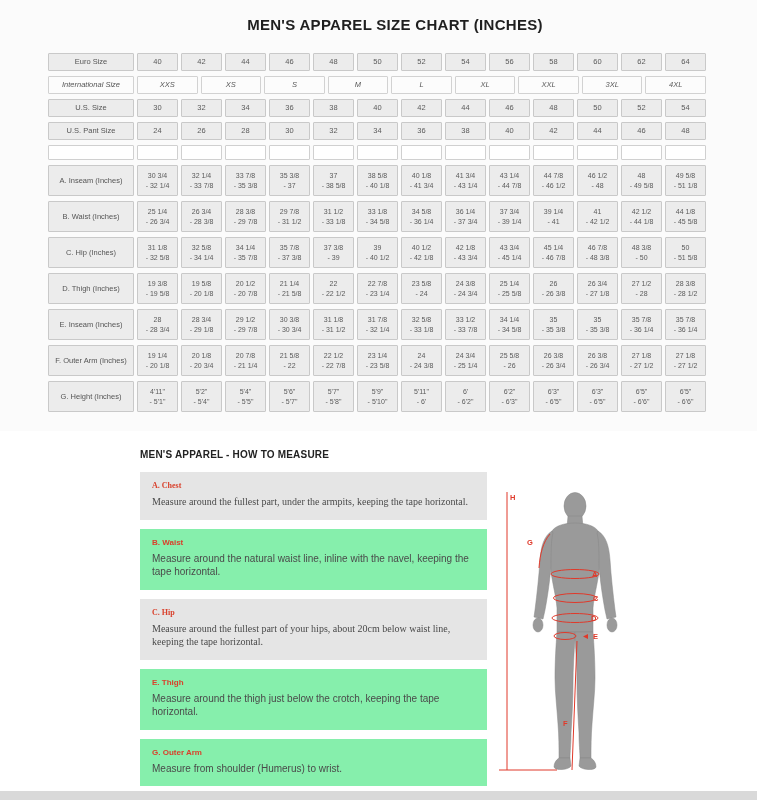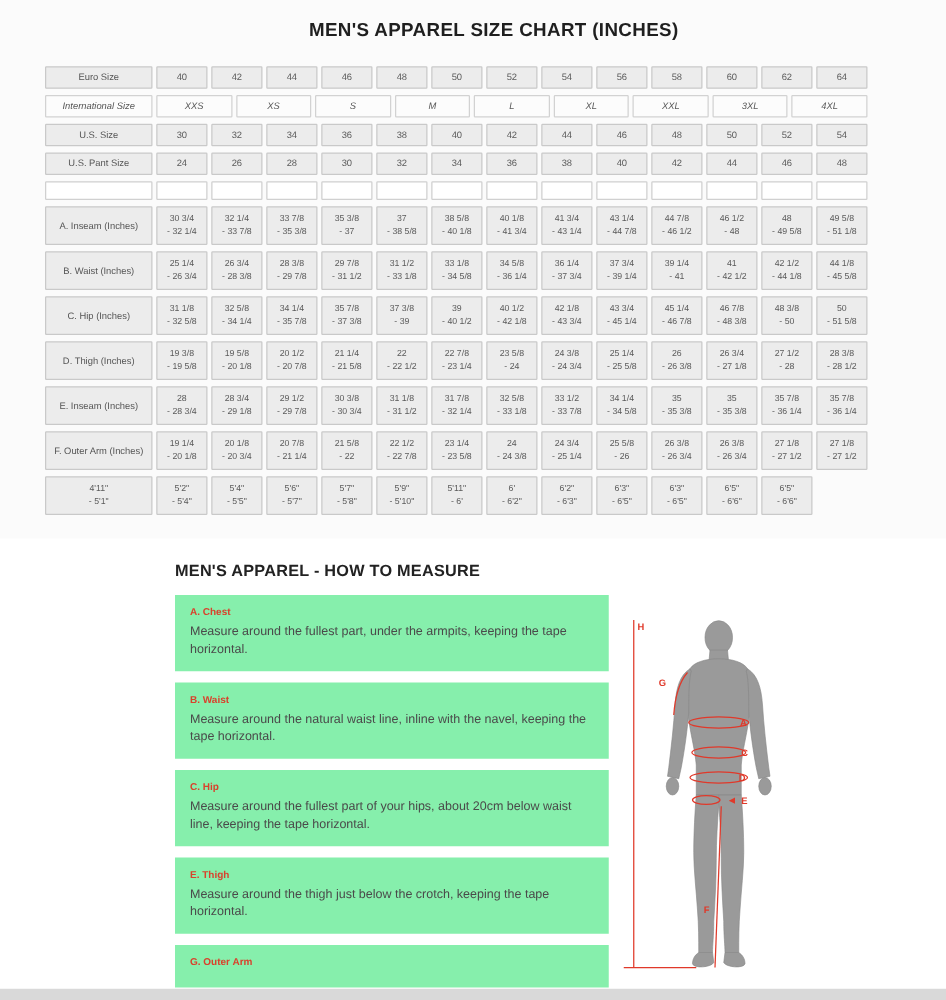--- a/index.html
+++ b/index.html
@@ -6,40 +6,40 @@
   body{
     width:757px;height:800px;overflow:hidden;background:#ffffff;
     font-family:"Liberation Sans", sans-serif;position:relative;
     -webkit-font-smoothing:antialiased;
   }
   .chart-section{background:#fbfbfb;padding:16px 0 14px 0;min-height:388px;}
   h1.page-title{
     margin:0 0 20px 0;text-align:center;font-size:15px;font-weight:700;
     color:#1f1f1f;letter-spacing:.3px;padding-left:33px;
   }
-  .size-table{width:600px;margin-left:36px;border-radius:14px;}
+  .size-table{width:600px;margin-left:48px;border-radius:14px;}
   .t-row{display:grid;column-gap:3px;margin-bottom:5px;width:658px;}
   .t-row.cols13{grid-template-columns:86px repeat(13,1fr);}
   .t-row.cols9{grid-template-columns:86px repeat(9,1fr);font-style:italic;}
   .cell{
     border:1px solid #c9c9c9;background:#ececec;display:flex;flex-direction:column;
     align-items:center;justify-content:center;text-align:center;
     color:#5a5a5a;font-size:7px;line-height:10px;border-radius:1px;
   }
   .cell.white{background:#fcfcfc;border-color:#d2d2d2;}
   .hdr .cell{height:16px;font-size:7.5px;}
   .empty-row .cell{height:13px;background:#ffffff;border-color:#d0d0d0;}
   .data .cell{height:29px;}
   .cell.label{font-size:7.5px;color:#555;}
   .measure-section{padding:18px 0 0 140px;background:#fff;}
-  h2.measure-title{margin:0 16px 12px 0;font-size:13px;font-weight:700;color:#222;letter-spacing:.2px;}
+  h2.measure-title{margin:0 16px 12px 0;font-size:10px;font-weight:700;color:#222;letter-spacing:.2px;}
   .measure-flex{display:flex;align-items:flex-start;}
   .measure-list{width:347px;}
   .measure-item{padding:9px 12px 11px 12px;margin-bottom:9px;background:#86efac;}
-  .measure-item.shaded{background:#86efac;}
+  .measure-item.shaded{background:#e5e5e5;font-family:Liberation Serif, serif;}
   .m-head{font-size:8px;font-weight:700;color:#d9412c;margin-bottom:5px;}
   .m-text{font-size:10px;color:#4a4a4a;line-height:1.35;}
   .figure-wrap{width:152px;margin-left:6px;margin-top:14px;flex:none;}
   .footer-strip{position:absolute;left:0;bottom:0;width:757px;height:9px;background:#d9d9d9;}
 </style>
 </head>
 <body>
 
 <div class="chart-section">
   <h1 class="page-title">MEN'S APPAREL SIZE CHART (INCHES)</h1>
@@ -444,20 +444,21 @@
         <div class="cell">
           <div class="line1">27 1/8</div>
           <div class="line2">- 27 1/2</div>
         </div>
         <div class="cell">
           <div class="line1">27 1/8</div>
           <div class="line2">- 27 1/2</div>
         </div>
       </div>
       <div class="t-row data cols13">
+        <div class="cell label">G. Height (Inches)</div>
         <div class="cell">
           <div class="line1">4'11"</div>
           <div class="line2">- 5'1"</div>
         </div>
         <div class="cell">
           <div class="line1">5'2"</div>
           <div class="line2">- 5'4"</div>
         </div>
         <div class="cell">
           <div class="line1">5'4"</div>
@@ -522,20 +523,21 @@
         <div class="measure-item shaded">
           <div class="m-head">C. Hip</div>
           <div class="m-text">Measure around the fullest part of your hips, about 20cm below waist line, keeping the tape horizontal.</div>
         </div>
         <div class="measure-item">
           <div class="m-head">E. Thigh</div>
           <div class="m-text">Measure around the thigh just below the crotch, keeping the tape horizontal.</div>
         </div>
         <div class="measure-item">
           <div class="m-head">G. Outer Arm</div>
+          <div class="m-text">Measure from shoulder (Humerus) to wrist.</div>
         </div>
       </div>
     <div class="figure-wrap">
       <svg width="150" height="295" viewBox="0 0 150 295">
 
         <g fill="#9a9a9a" stroke="#868686" stroke-width="0.5">
           <ellipse cx="82" cy="20" rx="11" ry="13.5"></ellipse>
           <path d="M75,30 L89,30 L90,41 L74,41 Z"></path>
           <path d="M82,37 C71,37 62,40 59,45 C57,58 56,72 58,86 C60,100 63,110 64,122 L64,146 L100,146 L100,122 C101,110 104,100 106,86 C108,72 107,58 105,45 C102,40 93,37 82,37 Z"></path>
           <path d="M59,45 C51,50 48,60 47,74 C46,90 44,108 42,124 L41,131 L50,133 L52,124 C55,108 57,92 58,80 C58,68 58,54 60,47 Z"></path>

